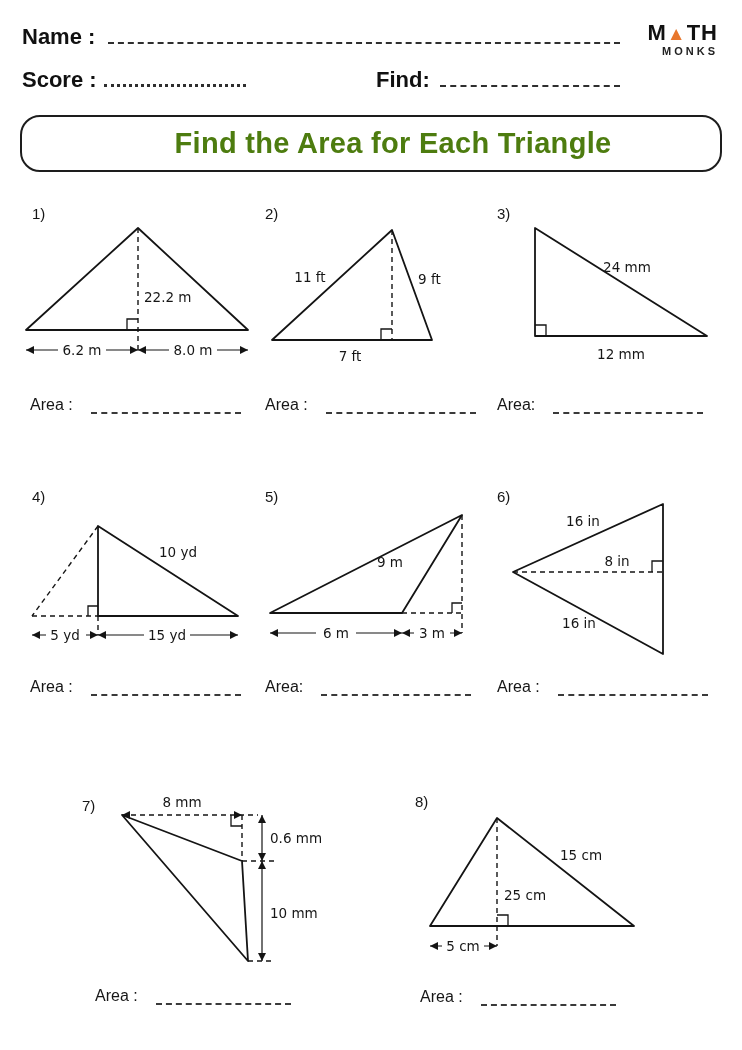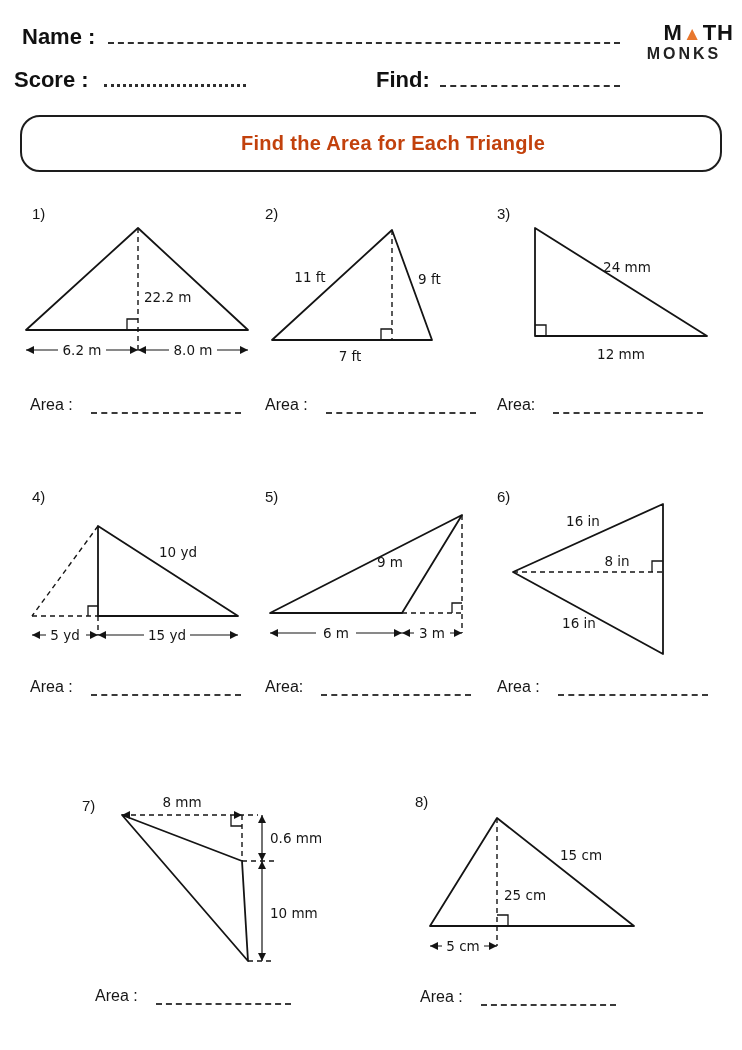--- a/index.html
+++ b/index.html
@@ -8,27 +8,27 @@
     position:relative; width:742px; height:1050px; background:#ffffff;
     font-family:"Liberation Sans","DejaVu Sans",sans-serif; color:#161616; overflow:hidden;
   }
   .abs { position:absolute; }
   .hdr-label { font-size:22px; font-weight:700; color:#111; }
   .fill-line { border-bottom:2px dashed #2e2e2e; height:16px; }
   .fill-dots { border-bottom:3px dotted #2e2e2e; height:16px; }
   .logo { text-align:right; line-height:1; }
   .logo-top { font-size:22px; font-weight:700; letter-spacing:1px; color:#111; }
   .logo-tri { color:#E8772D; font-size:19px; }
-  .logo-bottom { font-size:16px; font-weight:700; letter-spacing:3px; color:#222; margin-top:2px;text-align:center; }
+  .logo-bottom { font-size:11px; font-weight:700; letter-spacing:3px; color:#222; margin-top:2px; }
   .title-box {
     left:20px; top:115px; width:702px; height:57px;
     border:2.5px solid #1d1d1d; border-radius:20px;
     display:flex; align-items:center; justify-content:center;
   }
-  .title-text { font-size:20px; font-weight:700; letter-spacing:.3px; color:#c2410c;margin-left:44px; }
+  .title-text { font-size:29px; font-weight:700; letter-spacing:.3px; color:#4d7c0f;margin-left:44px; }
   .num { font-size:15px; color:#161616; }
   .area-row { display:flex; align-items:flex-end; gap:18px; font-size:16px; color:#161616; }
   .ans { width:150px; border-bottom:2px dashed #3a3a3a; height:14px; }
   .ans.short { width:135px; }
   svg text { font-family:"DejaVu Sans","Liberation Sans",sans-serif; font-size:13.5px; fill:#161616; }
   .tri { fill:none; stroke:#141414; stroke-width:1.8; stroke-linejoin:round; }
   .dash { fill:none; stroke:#141414; stroke-width:1.4; stroke-dasharray:5 4; }
   .dim { stroke:#141414; stroke-width:1.2; }
   .ah { fill:#141414; }
   .sq { fill:none; stroke:#141414; stroke-width:1.3; }
@@ -36,27 +36,27 @@
   .mid { text-anchor:middle; }
 </style>
 </head>
 <body>
 
 <div class="page">
 
   <div class="abs hdr-label" style="left:22px;top:24px;">Name :</div>
   <div class="abs fill-line" style="left:108px;top:28px;width:512px;"></div>
 
-  <div class="abs hdr-label" style="left:14px;top:67px;">Score :</div>
+  <div class="abs hdr-label" style="left:22px;top:67px;">Score :</div>
   <div class="abs fill-dots" style="left:104px;top:71px;width:142px;"></div>
 
   <div class="abs hdr-label" style="left:376px;top:67px;">Find:</div>
   <div class="abs fill-line" style="left:440px;top:71px;width:180px;"></div>
 
-  <div class="abs logo" style="right:8px;top:22px;width:100px;">
+  <div class="abs logo" style="right:24px;top:22px;width:100px;">
     <div class="logo-top"><span>M</span><span class="logo-tri">▲</span><span>TH</span></div>
     <div class="logo-bottom">MONKS</div>
   </div>
 
   <div class="abs title-box">
     <div class="title-text">Find the Area for Each Triangle</div>
   </div>
 
   <div class="abs" style="left:20px;top:203px;width:240px;height:235px;">
     <div class="abs num" style="left:12px;top:2px;">1)</div>

